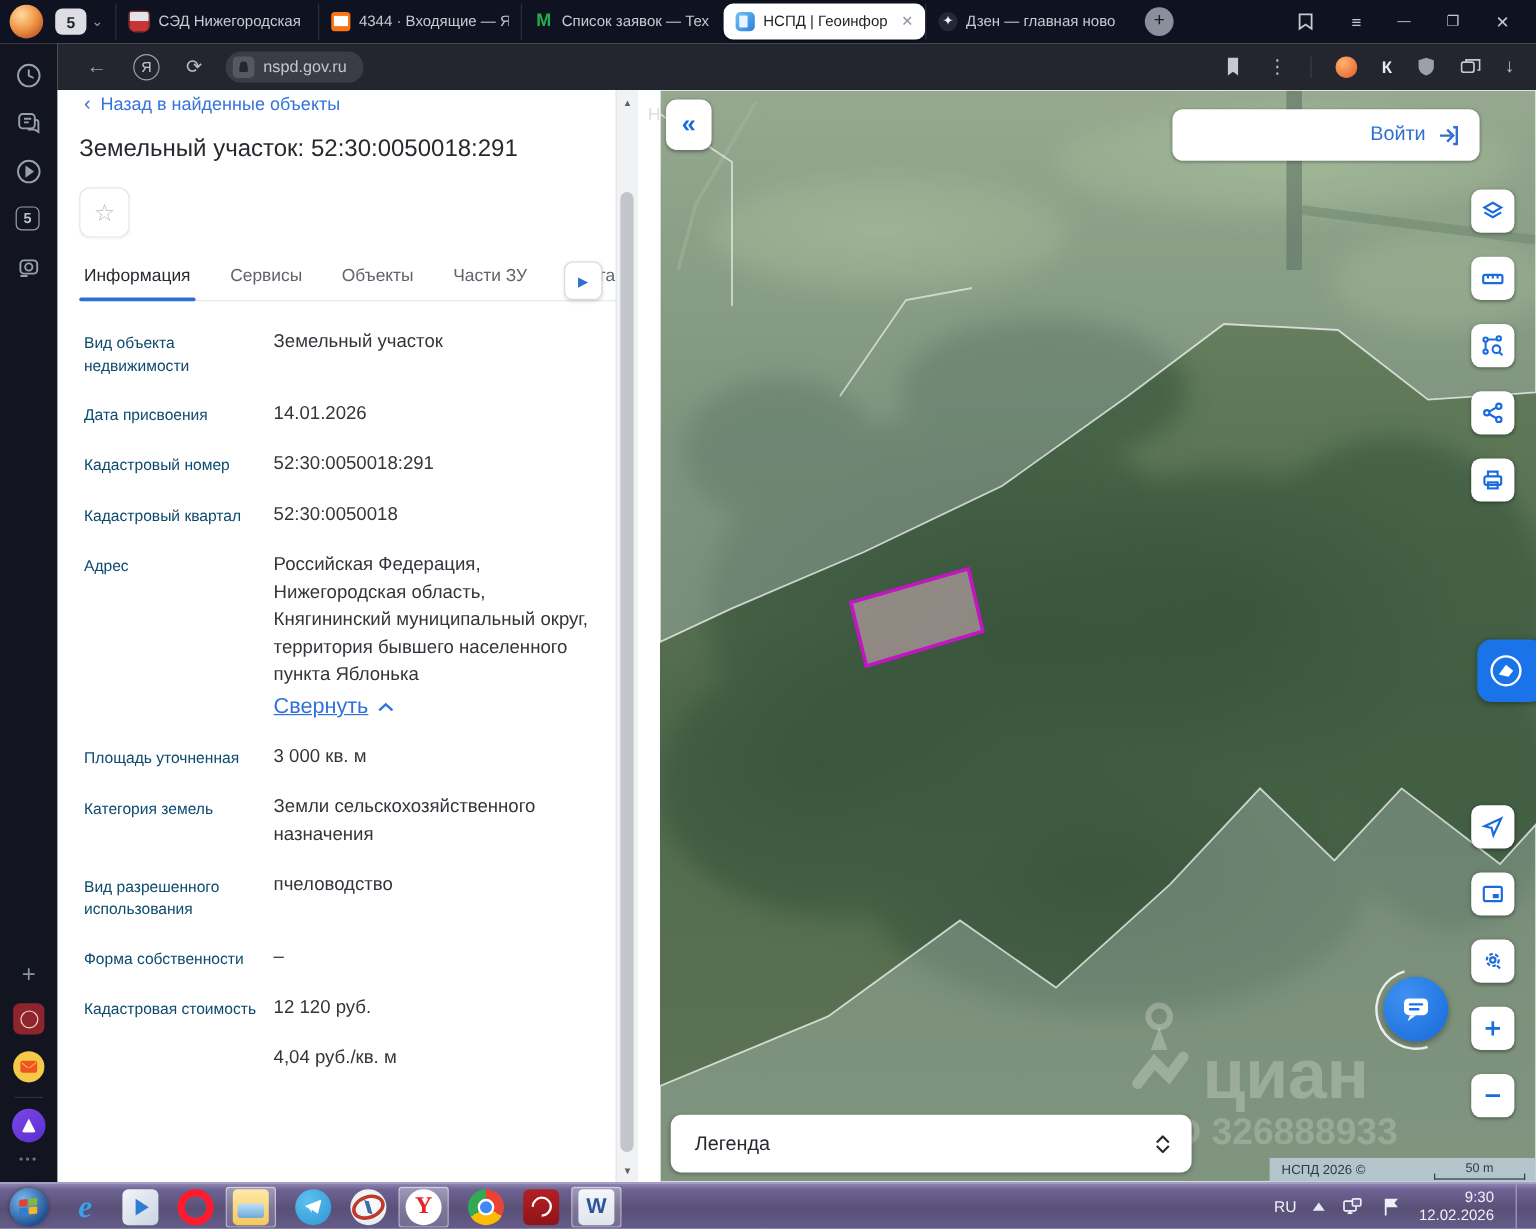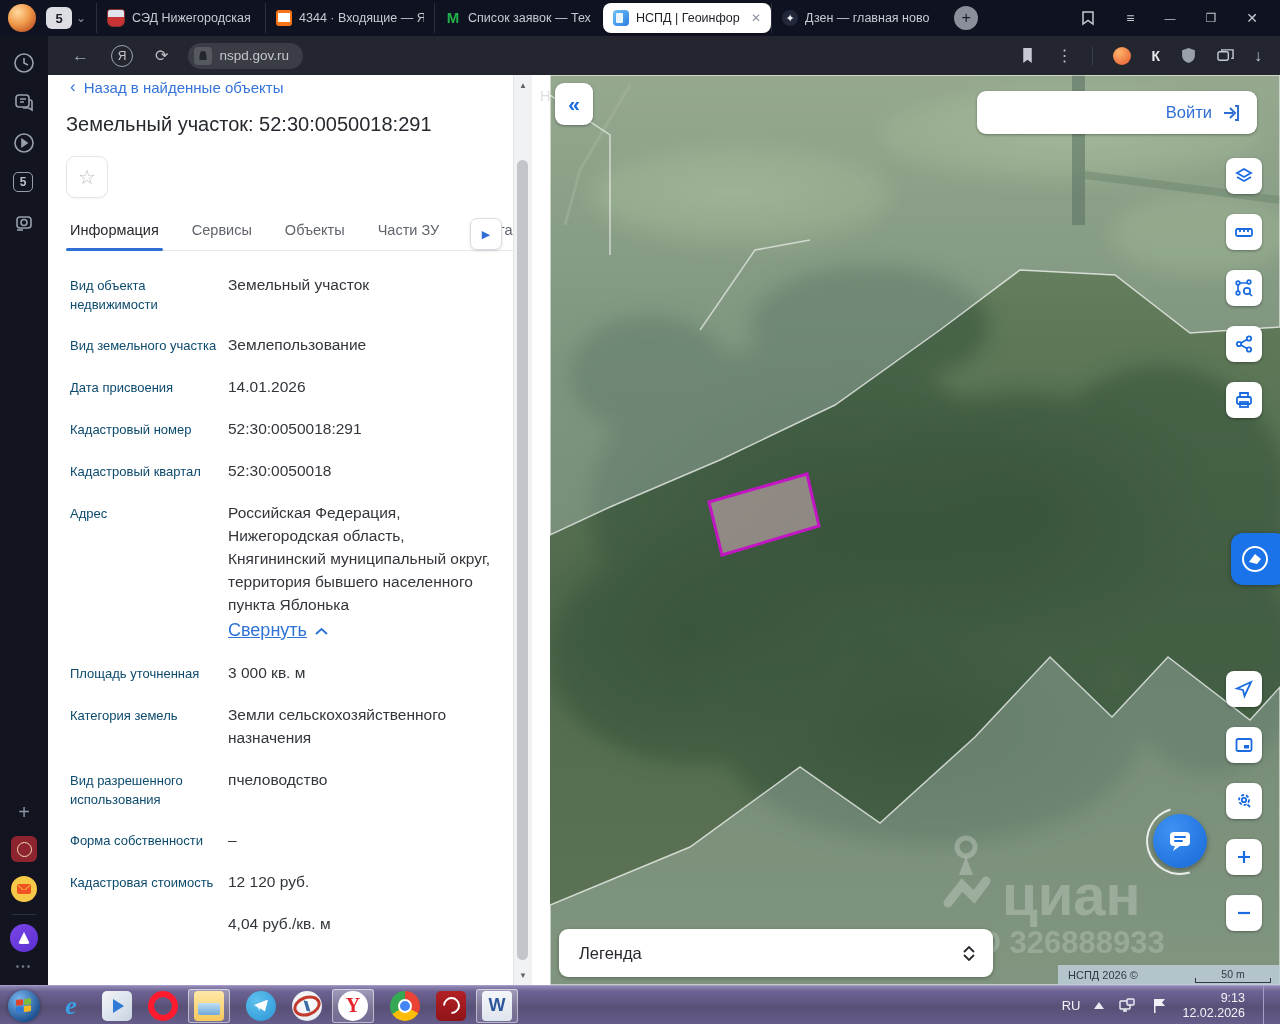--- a/index.html
+++ b/index.html
@@ -101,21 +101,21 @@
         radial-gradient(ellipse 230px 170px at 18% 62%,rgba(44,68,46,.45),transparent 72%),
         radial-gradient(ellipse 280px 150px at 50% 72%,rgba(40,62,42,.4),transparent 72%),
         linear-gradient(180deg,#7b916d 0%,#6c8462 14%,#5d7757 30%,#526b4e 55%,#587051 82%,#5e7657 100%);}
   #mapsvg{position:absolute;left:0;top:0;}
   .map-btn{position:absolute;left:676px;width:36px;height:36px;background:#fff;border-radius:8px;
            box-shadow:0 1px 3px rgba(0,0,0,.35);color:#1a6be0;display:flex;align-items:center;justify-content:center;}
   .map-btn svg{width:20px;height:20px;display:block;}
   #btn-collapse{position:absolute;left:5px;top:8px;width:38px;height:42px;background:#fff;border-radius:9px;
            box-shadow:0 1px 3px rgba(0,0,0,.35);color:#1a6be0;font-size:21px;font-weight:bold;
            display:flex;align-items:center;justify-content:center;}
-  #login-bar{position:absolute;left:427px;top:16px;width:280px;height:43px;background:#fff;border-radius:9px;
+  #login-bar{position:absolute;left:427px;top:16px;width:256px;height:43px;background:#fff;border-radius:9px;
            box-shadow:0 1px 3px rgba(0,0,0,.35);display:flex;align-items:center;justify-content:flex-end;
            gap:9px;padding-right:16px;box-sizing:border-box;color:#2f6fd3;font-size:16.5px;}
   #login-bar svg{width:20px;height:20px;}
   #blue-tab{position:absolute;left:681px;top:458px;width:56px;height:52px;border-radius:12px;background:#1a73e8;
             display:flex;align-items:center;justify-content:flex-start;padding-left:8px;box-sizing:border-box;box-shadow:0 1px 4px rgba(0,0,0,.35);}
   #blue-tab svg{width:32px;height:32px;}
   #chat-fab{position:absolute;left:603px;top:739px;width:54px;height:54px;border-radius:50%;
             background:radial-gradient(circle at 35% 30%,#3f92f2,#1668d8);display:flex;align-items:center;justify-content:center;box-shadow:0 2px 5px rgba(0,0,0,.35);}
   #chat-fab:before{content:"";position:absolute;left:-7px;top:-7px;width:64px;height:64px;border-radius:50%;
             border:2px solid rgba(255,255,255,.85);border-top-color:transparent;border-right-color:transparent;transform:rotate(28deg);}
@@ -295,24 +295,20 @@
       <span class="ptab">Части ЗУ</span>
       <span class="ptab">Соста</span>
       <span class="ptab-next">▶</span>
     </div>
     <div class="rows">
       <div class="frow">
           <span class="flabel">Вид объекта недвижимости</span>
           <span class="fvalue">Земельный участок</span>
         </div>
       <div class="frow">
-          <span class="flabel">Вид земельного участка</span>
-          <span class="fvalue">Землепользование</span>
-        </div>
-      <div class="frow">
           <span class="flabel">Дата присвоения</span>
           <span class="fvalue">14.01.2026</span>
         </div>
       <div class="frow">
           <span class="flabel">Кадастровый номер</span>
           <span class="fvalue">52:30:0050018:291</span>
         </div>
       <div class="frow">
           <span class="flabel">Кадастровый квартал</span>
           <span class="fvalue">52:30:0050018</span>
@@ -558,18 +554,18 @@
     <span class="tri"></span>
     <svg viewBox="0 0 18 18" fill="none" stroke="currentColor" stroke-width="1.4">
         <rect x="2" y="4" width="10" height="8" rx="1"></rect>
         <path d="M5 14h4M7 12v2"></path>
         <rect x="9" y="2" width="7" height="6" rx="1" fill="#6c6394"></rect>
       </svg>
     <svg viewBox="0 0 18 18" fill="currentColor">
         <path d="M4 2v14h1.5V9H15l-3-3.5L15 2z"></path>
       </svg>
     <div class="clockblk">
-      <div>9:13</div>
+      <div>9:30</div>
       <div>12.02.2026</div>
     </div>
     <div class="showdesk"></div>
   </div>
 </div>
 
 </body></html>

